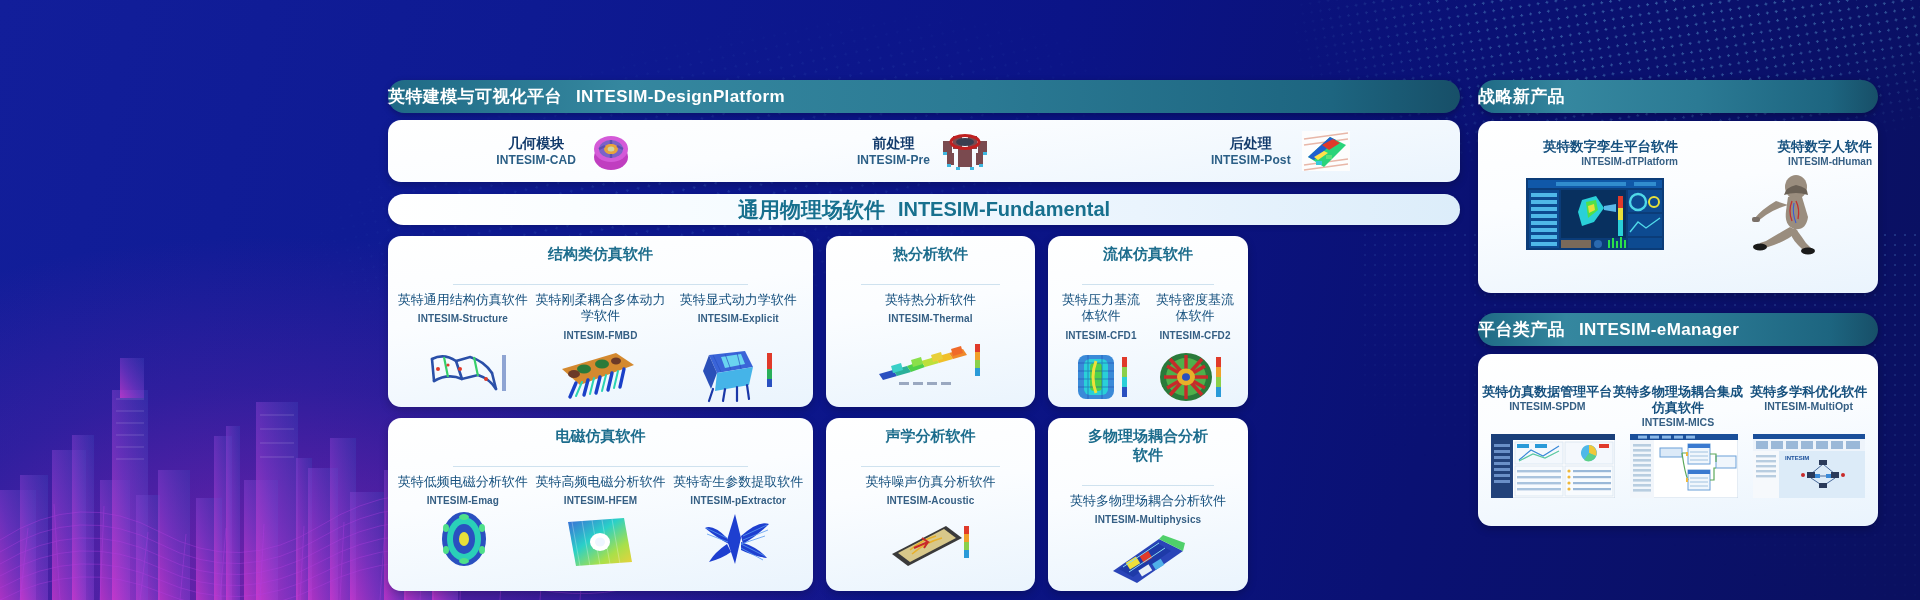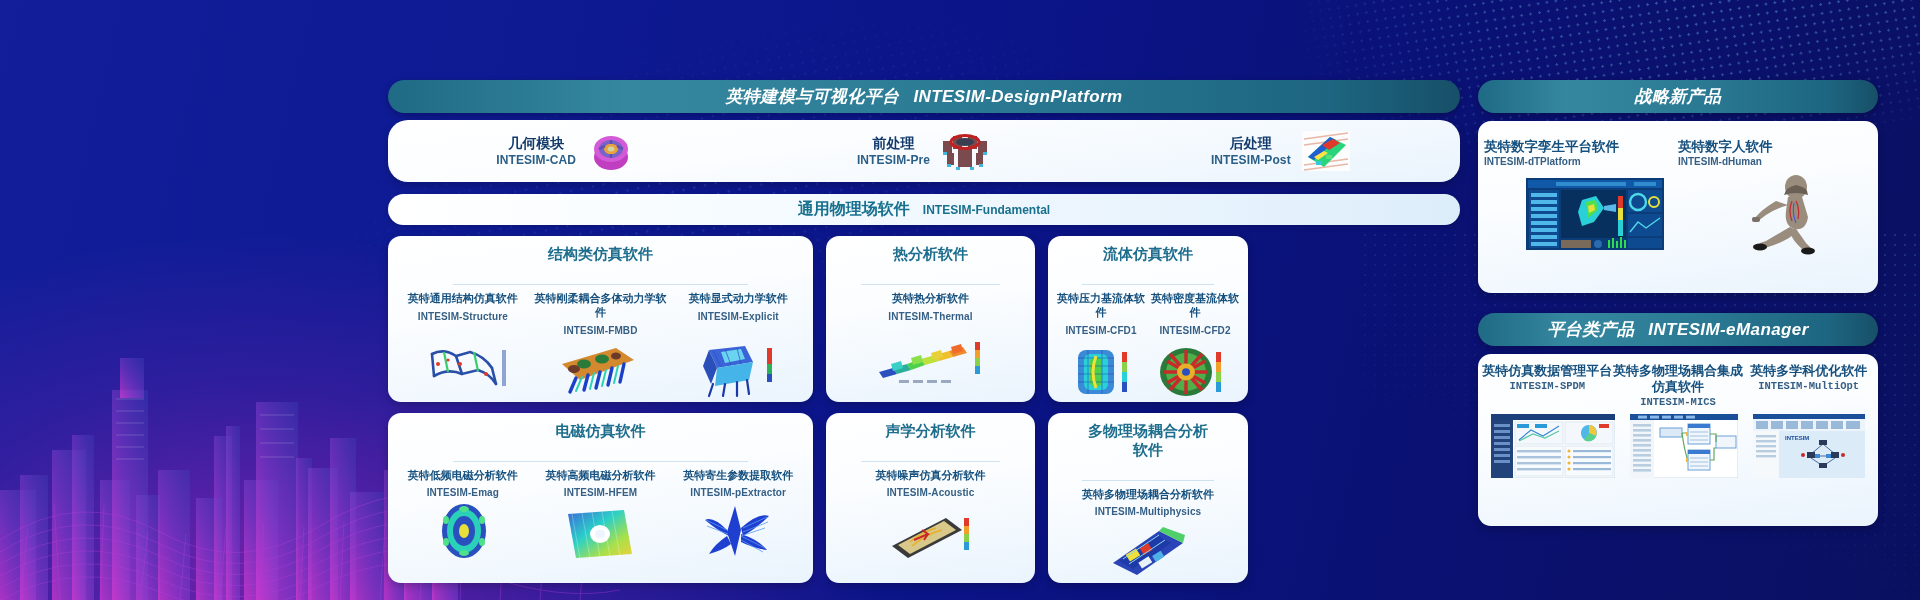--- a/index.html
+++ b/index.html
@@ -50,42 +50,41 @@
   .mesh { position: absolute; left: 0; bottom: 0; width: 620px; height: 130px; opacity: .85; }
 
   
   .col-left  { position: absolute; left: 388px; top: 80px; width: 1072px; }
   .col-right { position: absolute; left: 1478px; top: 80px; width: 400px; }
 
   
   .banner {
     height: 33px; border-radius: 17px;
     background: linear-gradient(90deg,#1f6a85 0%, #35879f 22%, #2b7a94 55%, #1d6580 88%, #174f68 100%);
-    display: flex; align-items: center; justify-content: center;
+    display: flex; align-items: center; 
     color: #ffffff; letter-spacing: .4px;
     box-shadow: 0 2px 6px rgba(0,0,0,.28);
-    font-style: italic;
   }
   .banner .cn { font-size: 17px; font-weight: 700; }
   .banner .en { font-size: 17px; font-weight: 700; margin-left: 14px; }
 
   
   .banner-light {
     height: 31px; border-radius: 16px; margin-top: 12px;
     background: linear-gradient(90deg,#ffffff 0%, #f5fbff 35%, #eaf4fd 70%, #dcedfa 100%);
     display: flex; align-items: center; justify-content: center;
     color: #17708e; box-shadow: 0 2px 5px rgba(0,0,0,.18);
   }
-  .banner-light .cn { font-size: 16px; font-weight: 700; }
-  .banner-light .en { font-size: 12px; font-weight: 700; margin-left: 13px; }
+  .banner-light .cn { font-size: 21px; font-weight: 700; }
+  .banner-light .en { font-size: 20px; font-weight: 700; margin-left: 13px; }
 
   
   .card {
     background: linear-gradient(172deg,#ffffff 0%, #fbfdff 40%, #eaf4fd 100%);
-    border-radius: 20px; box-shadow: 0 3px 9px rgba(0,0,0,.22);
+    border-radius: 13px; box-shadow: 0 3px 9px rgba(0,0,0,.22);
     position: relative; overflow: hidden;
   }
 
   
   .dp-strip { margin-top: 7px; height: 62px; display: flex; align-items: center; }
   .dp-item { flex: 1; display: flex; align-items: center; justify-content: center; gap: 9px; }
   .dp-txt { text-align: center; }
   .dp-cn { font-size: 14px; font-weight: 700; color: #123a6b; line-height: 1.25; }
   .dp-en { font-size: 12px; font-weight: 700; color: #2b5f86; letter-spacing: .1px; }
   .dp-ico { width: 52px; height: 48px; }
@@ -97,34 +96,34 @@
   .p-mid  { width: 209px; }
   .p-mid2 { width: 200px; }
 
   .panel h3 {
     font-size: 15px; font-weight: 700; color: #1d6d8d; text-align: center;
     padding-bottom: 20px; margin: 0 auto 7px; width: 72%;
     border-bottom: 1px solid #cfe2ef;
   }
   .subs { display: flex; justify-content: space-around; gap: 4px; }
   .sub { flex: 1; text-align: center; }
-  .sub-cn { font-size: 11px; font-weight: 700; color: #15507e; line-height: 1.25; }
+  .sub-cn { font-size: 13px; font-weight: 400; color: #15507e; line-height: 1.25; }
   .sub-en { font-size: 10px; font-weight: 700; color: #355f84; margin-top: 5px; letter-spacing: .1px; }
   .thumbs { display: flex; justify-content: space-around; align-items: flex-end; margin-top: 4px; height: 58px; }
   .thumb { flex: 1; display: flex; align-items: flex-end; justify-content: center; }
 
   
   .r-card { margin-top: 8px; border-radius: 13px; }
   .r-titles { display: flex; padding: 18px 6px 0; }
-  .r-t { flex: 1; text-align: left; }
+  .r-t { flex: 1; text-align: right; }
   .r-cn { font-size: 13.5px; font-weight: 700; color: #15507e; line-height: 1.25; }
   .r-en { font-size: 10px; font-weight: 700; color: #355f84; }
   .r-thumbs { display: flex; align-items: center; justify-content: space-around; padding: 6px 8px 10px; }
 
-  .pm-titles { display: flex; padding: 10px 4px 0; font-family: Liberation Mono, monospace; }
+  .pm-titles { display: flex; padding: 30px 4px 0; }
   .pm-t { flex: 1; text-align: center; }
   .pm-cn { font-size: 13px; font-weight: 700; color: #15507e; line-height: 1.22; }
   .pm-en { font-size: 10.5px; font-weight: 700; color: #355f84; }
   .pm-thumbs { display: flex; justify-content: space-around; align-items: center; padding: 6px 6px 0; }
   svg { display: block; }
 </style>
 </head>
 <body>
 
 <div id="stage">

